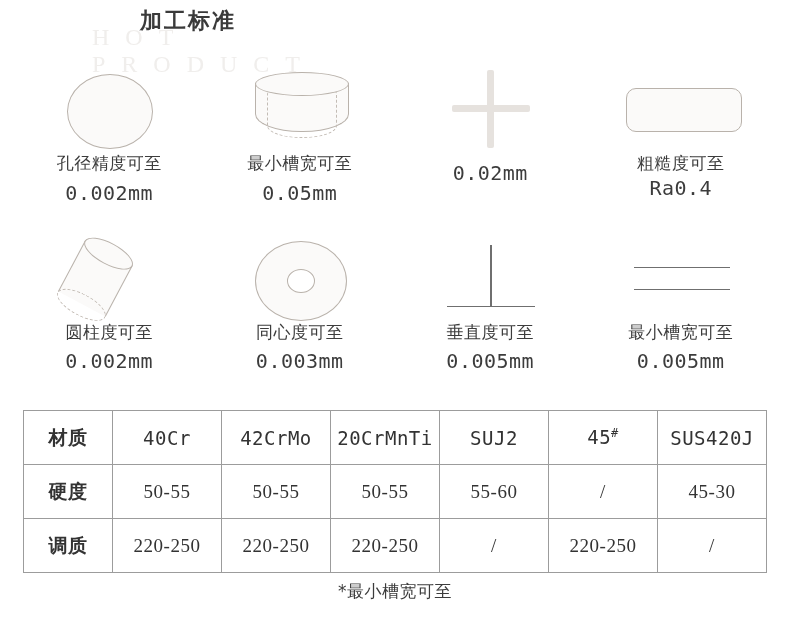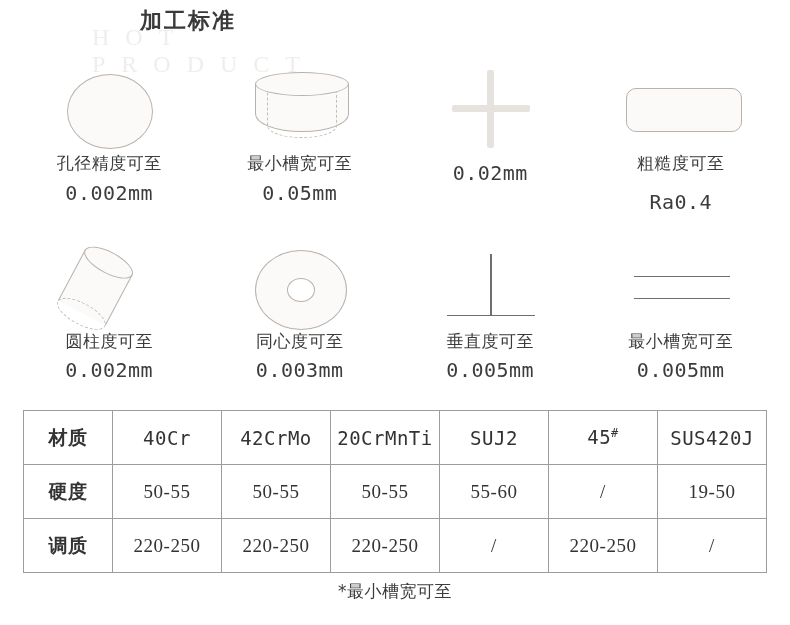--- a/index.html
+++ b/index.html
@@ -92,21 +92,21 @@
   }
   .spec-value {
     font-size: 20px;
     color: #3c3c3c;
     font-family: "DejaVu Sans Mono", monospace;
     margin-top: 7px;
     text-align: center;
     letter-spacing: 0.5px;
   }
   .spec-value.two-line {
-    margin-top: 16px;
+    margin-top: 2px;
   }
 
   
   .circle-flat {
     position: absolute;
     left: 53px;
     top: 12px;
     width: 84px;
     height: 73px;
     border: 1.4px solid #b9b2ab;
@@ -418,21 +418,21 @@
         <td class="hdr">45<span class="sup">#</span></td>
         <td class="hdr">SUS420J</td>
       </tr>
       <tr>
         <td class="rowhead">硬度</td>
         <td>50-55</td>
         <td>50-55</td>
         <td>50-55</td>
         <td>55-60</td>
         <td>/</td>
-        <td>19-50</td>
+        <td>45-30</td>
       </tr>
       <tr>
         <td class="rowhead">调质</td>
         <td>220-250</td>
         <td>220-250</td>
         <td>220-250</td>
         <td>/</td>
         <td>220-250</td>
         <td>/</td>
       </tr>

